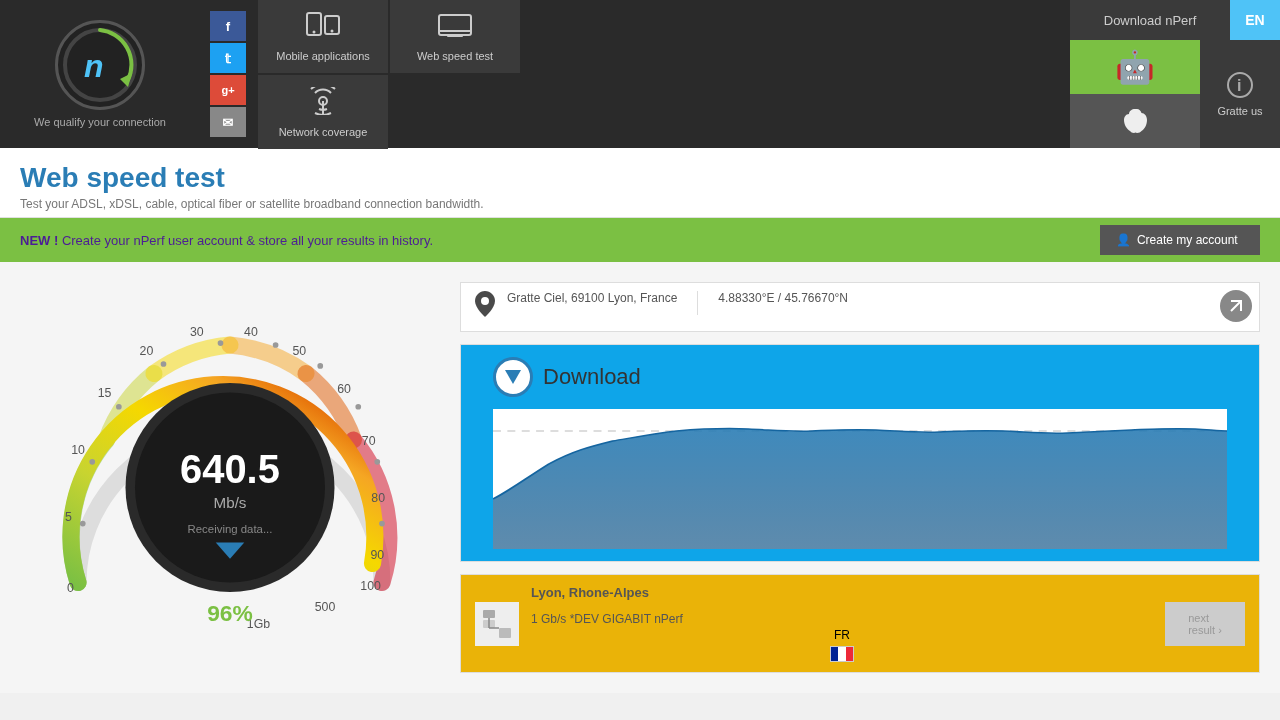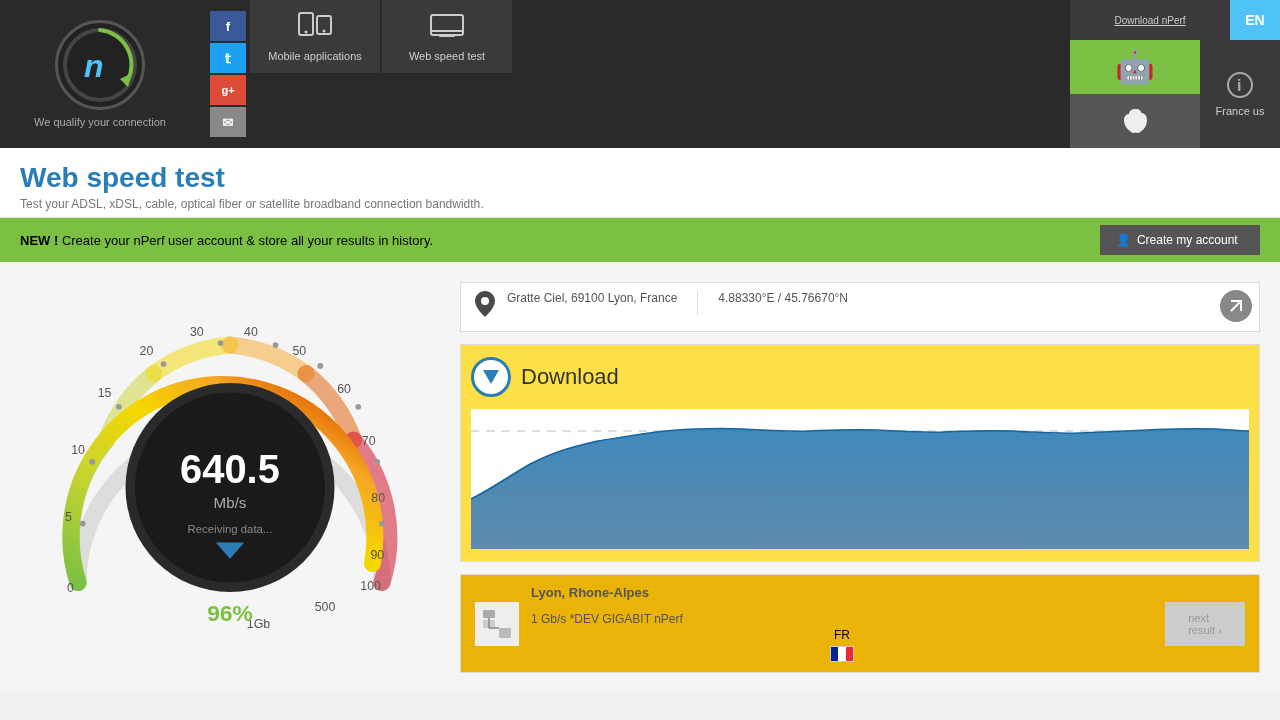--- a/index.html
+++ b/index.html
@@ -60,21 +60,21 @@
     .social-btn.tw { background: #1da1f2; }
     .social-btn.gp { background: #dd4b39; }
     .social-btn.em { background: #888; }
 
     
     .nav-grid {
       display: grid;
       grid-template-columns: repeat(2, 130px);
       grid-template-rows: repeat(2, 74px);
       gap: 2px;
-      margin-left: 4px;
+      margin-left: 12px;
     }
     .nav-item {
       background: #3a3a3a;
       display: flex;
       flex-direction: column;
       align-items: center;
       justify-content: center;
       gap: 4px;
       cursor: pointer;
       color: #ccc;
@@ -87,27 +87,26 @@
     
     .header-right {
       margin-left: auto;
       display: flex;
       flex-direction: column;
       height: 148px;
     }
     .download-nperf {
       background: #3a3a3a;
       color: #ccc;
-      font-size: 10px;
+      font-size: 13px;
       padding: 10px 20px;
       height: 40px;
       display: flex;
       align-items: center;
       justify-content: center;
-      text-decoration: underline;
     }
     .android-btn {
       background: #7bc043;
       height: 54px;
       display: flex;
       align-items: center;
       justify-content: center;
       cursor: pointer;
       width: 130px;
     }
@@ -178,21 +177,21 @@
 
     
     .green-banner {
       background: #7bc043;
       display: flex;
       align-items: center;
       padding: 8px 20px;
       height: 44px;
     }
     .banner-text {
-      color: #000000;
+      color: #4c1d95;
       font-size: 13px;
       text-align: center;
     }
     .banner-text .new-badge { font-weight: bold; }
     .create-account-btn {
       margin-left: auto;
       background: #555;
       color: white;
       font-size: 12px;
       padding: 8px 16px;
@@ -240,23 +239,23 @@
       display: flex;
       padding: 8px 14px;
       gap: 12px;
       font-size: 12px;
       color: #555;
     }
     .location-pin { font-size: 22px; color: #4a4a4a; }
     .location-divider { width: 1px; height: 24px; background: #ddd; margin: 0 8px; }
 
     .download-section {
-      background: #fde047;
+      background: #0ea5e9;
       border: 1px solid #ddd;
-      padding: 12px 10px;
+      padding: 12px 32px;
     }
     .download-header {
       display: flex;
       align-items: center;
       gap: 10px;
       margin-bottom: 12px;
     }
     .download-icon {
       width: 40px;
       height: 40px;
@@ -393,20 +392,33 @@
     </div>
     <div class="nav-item">
       <span class="nav-icon">
         <svg width="36" height="28" viewBox="0 0 36 28">
             <rect x="2" y="4" width="32" height="20" rx="2" fill="none" stroke="#ccc" stroke-width="2"></rect>
             <line x1="2" y1="20" x2="34" y2="20" stroke="#ccc" stroke-width="2"></line>
             <rect x="10" y="23" width="16" height="3" rx="1" fill="#ccc"></rect>
           </svg>
       </span>
       <span>Web speed test</span>
+    </div>
+    <div class="nav-item">
+      <span class="nav-icon">
+        <svg width="36" height="28" viewBox="0 0 36 28">
+            <circle cx="18" cy="14" r="4" fill="none" stroke="#ccc" stroke-width="2"></circle>
+            <path d="M10 6 A11 11 0 0 1 26 6" fill="none" stroke="#ccc" stroke-width="2"></path>
+            <path d="M6 2 A18 18 0 0 1 30 2" fill="none" stroke="#ccc" stroke-width="2"></path>
+            <path d="M14 22 A11 11 0 0 0 22 22" fill="none" stroke="#ccc" stroke-width="2"></path>
+            <path d="M10 26 A18 18 0 0 0 26 26" fill="none" stroke="#ccc" stroke-width="2"></path>
+            <line x1="18" y1="14" x2="18" y2="28" stroke="#ccc" stroke-width="2"></line>
+          </svg>
+      </span>
+      <span>Network coverage</span>
     </div>
   </div>
 
   <div class="header-right">
     <div style="display:flex; height:40px;">
       <div class="download-nperf" style="flex:1;">Download nPerf</div>
       <div class="en-btn">EN</div>
     </div>
     <div class="header-right-row">
       <div style="display:flex; flex-direction:column;">
@@ -420,21 +432,21 @@
             </svg>
         </div>
       </div>
       <div class="about-us-btn">
         <span>
           <svg width="28" height="28" viewBox="0 0 28 28">
               <circle cx="14" cy="14" r="12" fill="none" stroke="#aaa" stroke-width="2"></circle>
               <text x="11" y="20" font-size="16" fill="#aaa" font-family="Arial" font-weight="bold">i</text>
             </svg>
         </span>
-        <span>France us</span>
+        <span>Gratte us</span>
       </div>
     </div>
   </div>
 </div>
 
 <div class="main-content">
 
   <div class="page-title-bar">
     <div class="page-title">Web speed test</div>
     <div class="page-subtitle">Test your ADSL, xDSL, cable, optical fiber or satellite broadband connection bandwidth.</div>

